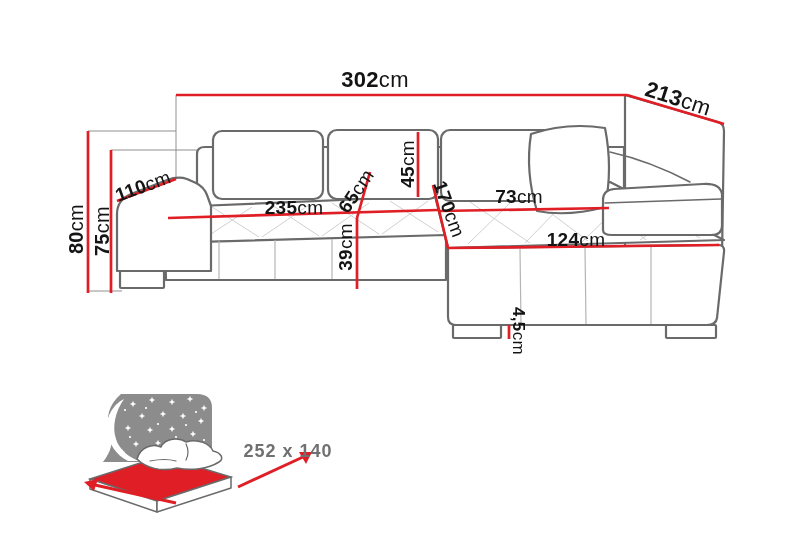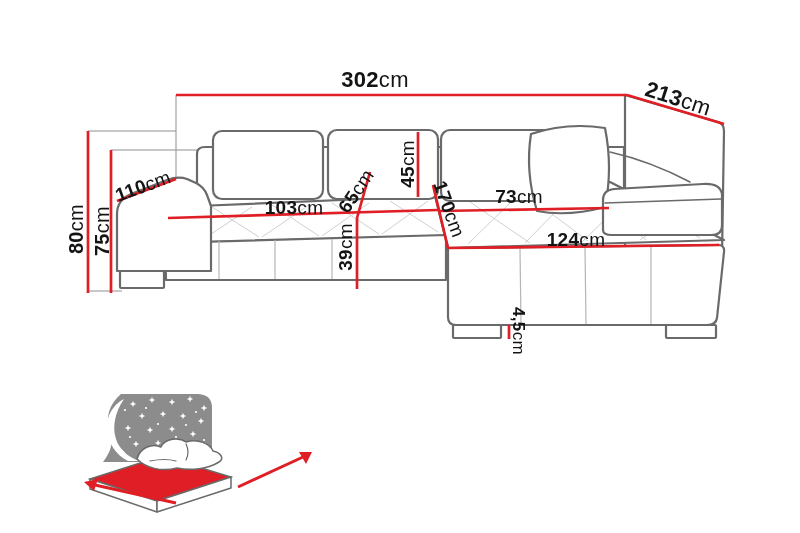--- a/index.html
+++ b/index.html
@@ -178,21 +178,21 @@
 
   <div class="dim" style="left:76px;top:229px;font-size:20px;transform:translate(-50%,-50%) rotate(-90deg);" data-name="dim-label-total-height">
     <span class="num" data-name="dim-value">80</span><span class="unit" data-name="dim-unit">cm</span>
   </div>
 
   <div class="dim" style="left:102px;top:231px;font-size:20px;transform:translate(-50%,-50%) rotate(-90deg);" data-name="dim-label-frame-height">
     <span class="num" data-name="dim-value">75</span><span class="unit" data-name="dim-unit">cm</span>
   </div>
 
   <div class="dim" style="left:294px;top:207px;font-size:19px;transform:translate(-50%,-50%);" data-name="dim-label-seat-width">
-    <span class="num" data-name="dim-value">103</span><span class="unit" data-name="dim-unit">cm</span>
+    <span class="num" data-name="dim-value">235</span><span class="unit" data-name="dim-unit">cm</span>
   </div>
 
   <div class="dim" style="left:356px;top:191px;font-size:19px;transform:translate(-50%,-50%) rotate(-56deg);" data-name="dim-label-seat-depth">
     <span class="num" data-name="dim-value">65</span><span class="unit" data-name="dim-unit">cm</span>
   </div>
 
   <div class="dim" style="left:407px;top:164px;font-size:19px;transform:translate(-50%,-50%) rotate(-90deg);" data-name="dim-label-backrest-height">
     <span class="num" data-name="dim-value">45</span><span class="unit" data-name="dim-unit">cm</span>
   </div>
 
@@ -209,14 +209,15 @@
   </div>
 
   <div class="dim" style="left:576px;top:239px;font-size:19px;transform:translate(-50%,-50%);text-align:center;" data-name="dim-label-chaise-width">
     <span class="num" data-name="dim-value">124</span><span class="unit" data-name="dim-unit">cm</span>
   </div>
 
   <div class="dim" style="left:518px;top:331px;font-size:17px;transform:translate(-50%,-50%) rotate(90deg);" data-name="dim-label-leg-height">
     <span class="num" data-name="dim-value">4,5</span><span class="unit" data-name="dim-unit">cm</span>
   </div>
 
+  <div class="bed-size" style="left:288px;top:451px;font-size:18px;" data-name="sleeping-area-size-label">252 x 140</div>
 
 </div>
 
 </body></html>

